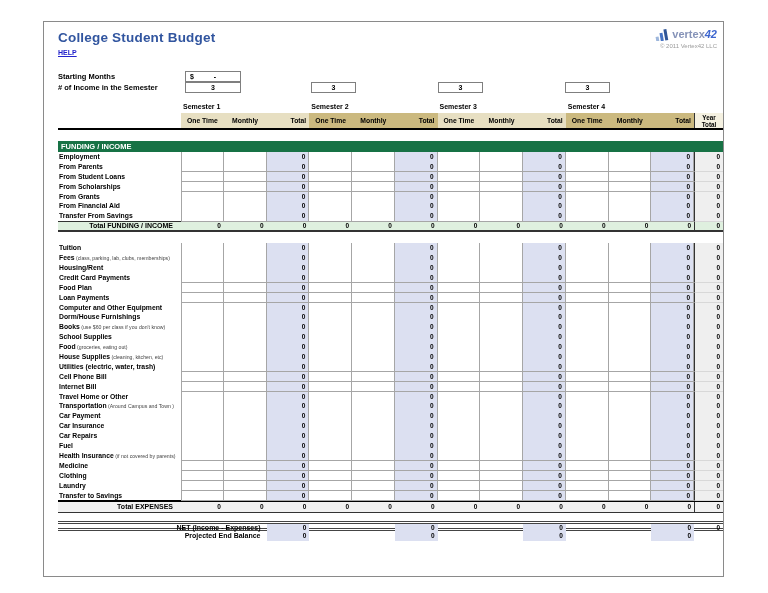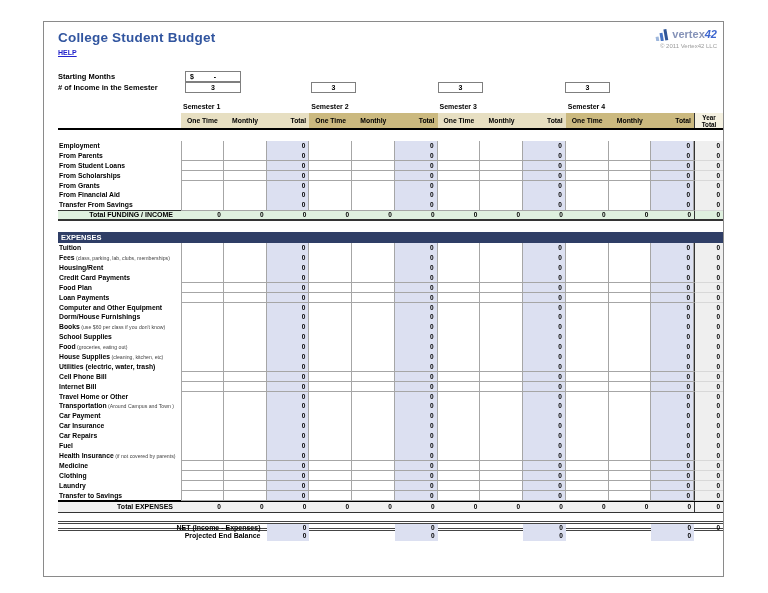--- a/index.html
+++ b/index.html
@@ -121,20 +121,21 @@
         <div class="hcell tanL total">Total</div>
         <div class="hcell tanD">One Time</div>
         <div class="hcell tanD">Monthly</div>
         <div class="hcell tanD total">Total</div>
         <div class="yhead">
           <div>Year</div>
           <div>Total</div>
         </div>
       </div>
       <div class="spacer11"></div>
+      <div class="bar funding">FUNDING / INCOME</div>
       <div class="grow drow">
         <div class="lcell"><span>Employment</span></div>
         <div class="vcell first"></div>
         <div class="vcell"></div>
         <div class="tcell">0</div>
         <div class="vcell"></div>
         <div class="vcell"></div>
         <div class="tcell">0</div>
         <div class="vcell"></div>
         <div class="vcell"></div>
@@ -250,21 +251,20 @@
         <div class="tval">0</div>
         <div class="tval">0</div>
         <div class="tval">0</div>
         <div class="tval">0</div>
         <div class="tval">0</div>
         <div class="tval">0</div>
         <div class="tval">0</div>
         <div class="tval yline">0</div>
       </div>
       <div class="spacer11"></div>
-      <div class="bar expenses">EXPENSES</div>
       <div class="grow drow">
         <div class="lcell"><span>Tuition</span></div>
         <div class="vcell first"></div>
         <div class="vcell"></div>
         <div class="tcell">0</div>
         <div class="vcell"></div>
         <div class="vcell"></div>
         <div class="tcell">0</div>
         <div class="vcell"></div>
         <div class="vcell"></div>

